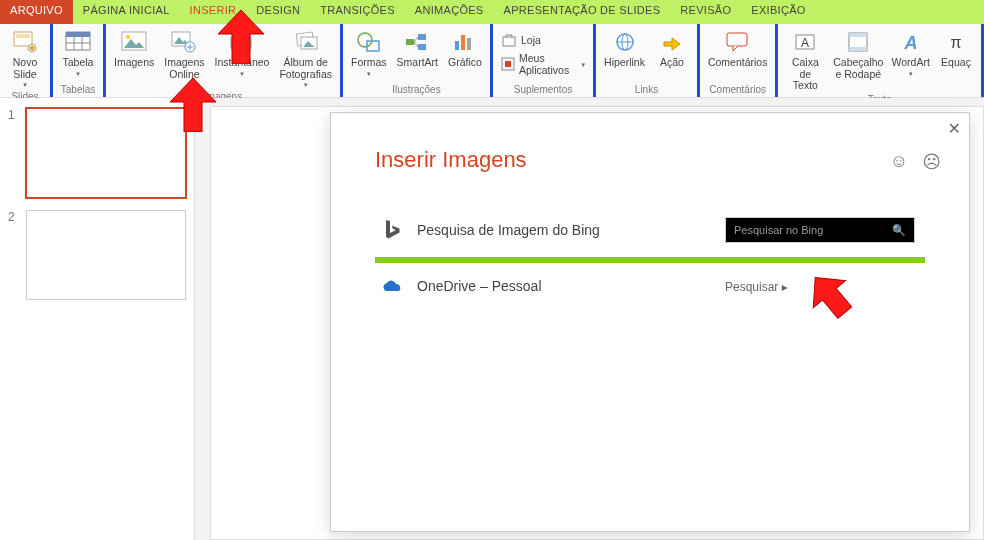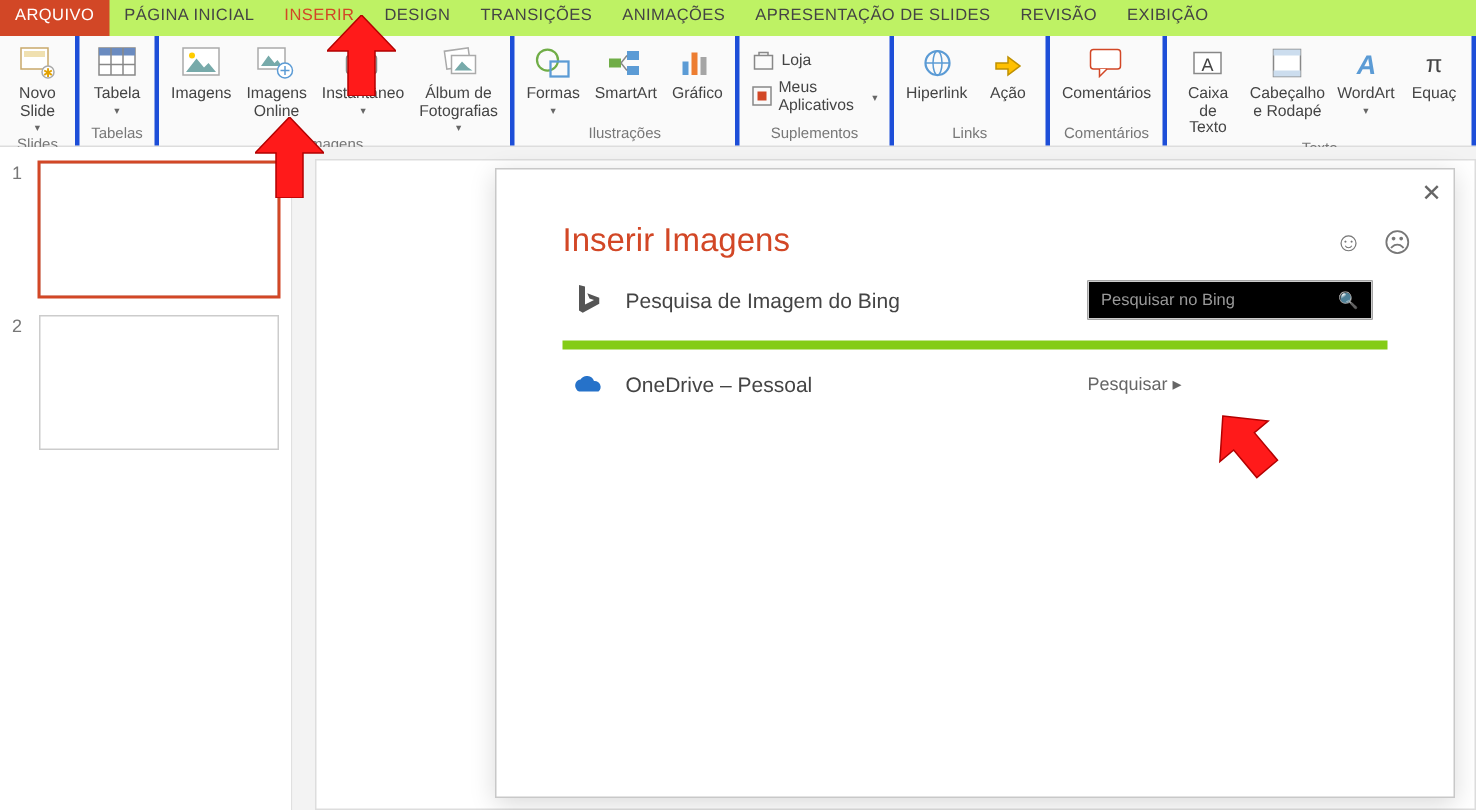--- a/index.html
+++ b/index.html
@@ -31,21 +31,21 @@
 .slide-thumb { width: 160px; height: 90px; background: #fff; border: 1px solid #ccc; }
 .slide-thumb.selected { outline: 2px solid #d24726; outline-offset: -1px; }
 
 .canvas { flex: 1; background: #f3f3f3; position: relative; }
 .slide-canvas { position: absolute; left: 15px; top: 8px; right: 0; bottom: 0; background: #fff; border: 1px solid #ddd; }
 
 
 .dialog { position: absolute; left: 330px; top: 112px; width: 640px; height: 420px; background: #fff; border: 1px solid #c8c8c8; box-shadow: 0 4px 16px rgba(0,0,0,0.15); }
 .dialog-close { position: absolute; right: 8px; top: 6px; font-size: 16px; color: #666; cursor: pointer; font-family: Arial; }
 .dialog-inner { padding: 34px 44px 20px 44px; }
-.dialog-title { font-size: 22px; font-weight: 300; color: #d24726; }
+.dialog-title { font-size: 22px; font-weight: 300; color: #d24726; margin-bottom: 30px; }
 .dialog-icons-right { position: absolute; right: 28px; top: 38px; display: flex; gap: 14px; font-size: 18px; color: #777; }
 .source-row { display: flex; align-items: center; padding: 14px 0; border-bottom: 6px solid #84cc16; }
 .source-row:last-of-type { border-bottom: none; }
 .source-icon { width: 32px; display: flex; justify-content: center; }
 .source-label { flex: 1; font-size: 14px; color: #444; padding-left: 10px; }
 .source-action { width: 200px; }
 .search-box { width: 190px; height: 26px; border: 1px solid #ccc; background: #000000; display: flex; align-items: center; padding: 0 8px; font-size: 11px; color: #999; justify-content: space-between; }
 .browse-link { font-size: 12px; color: #666; cursor: pointer; }
 
 

